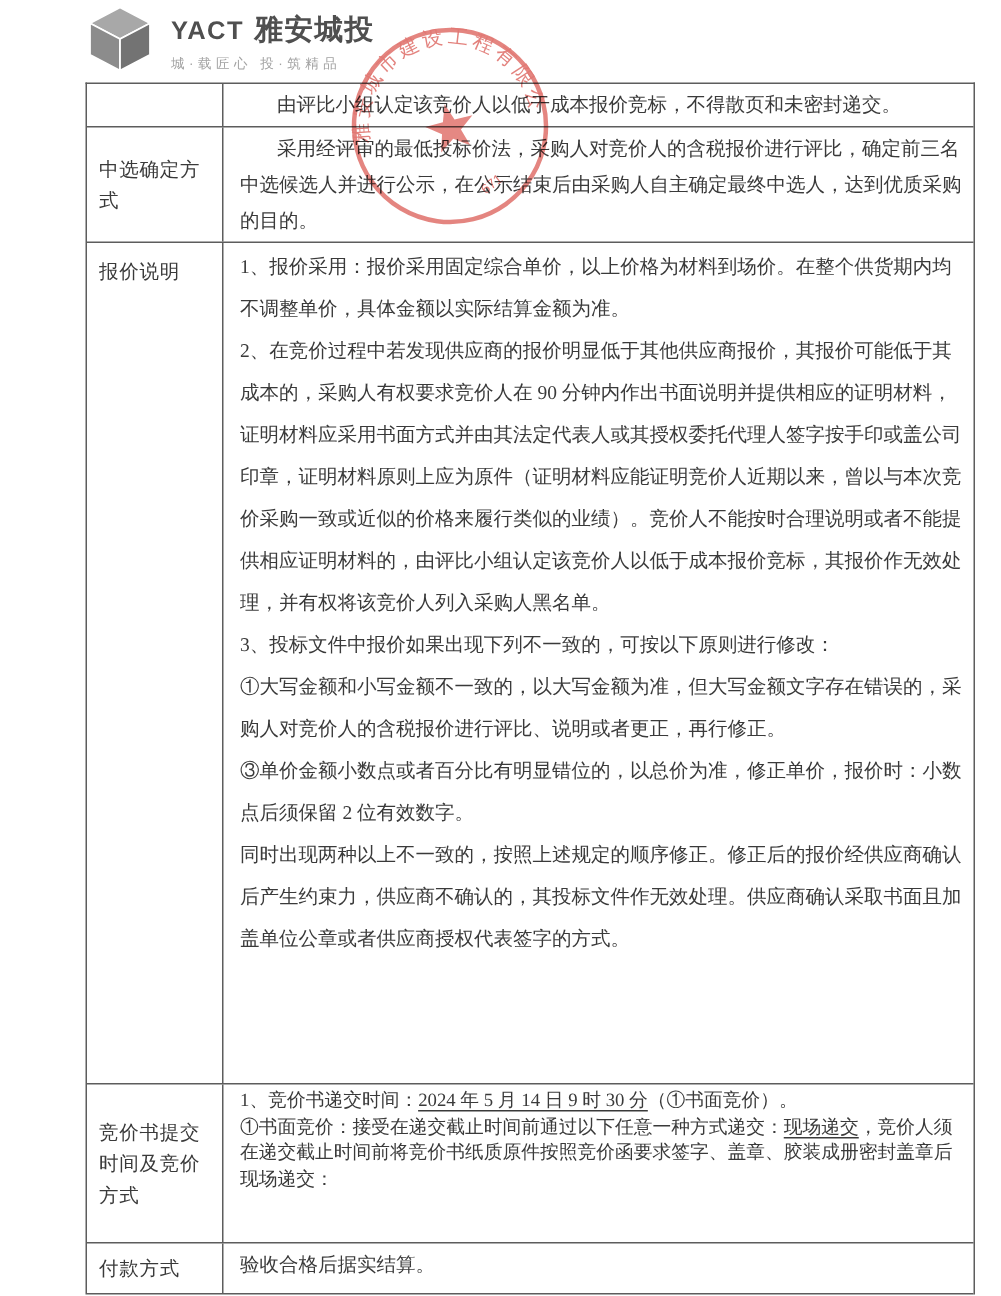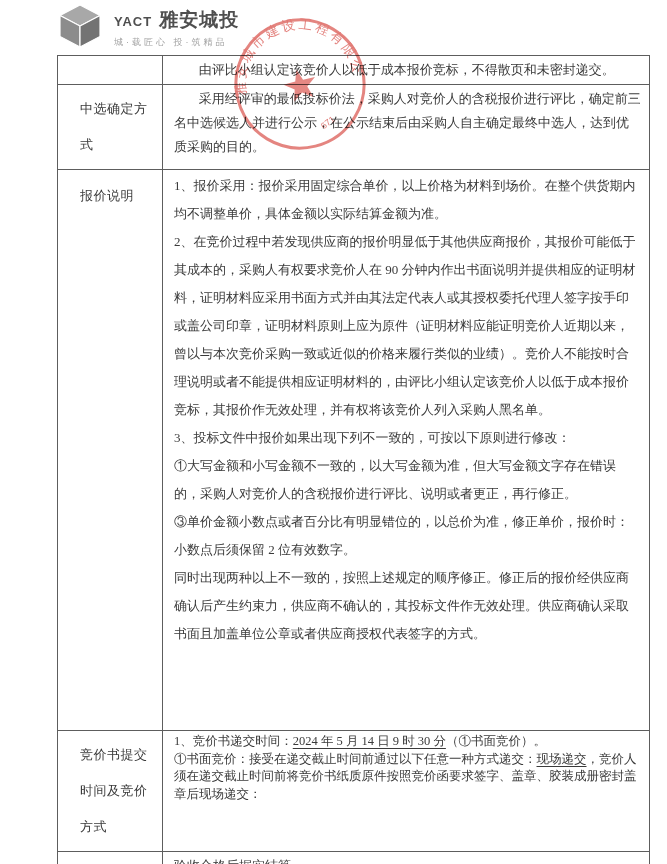--- a/index.html
+++ b/index.html
@@ -7,31 +7,31 @@
     width:667px;height:864px;overflow:hidden;position:relative;
     background:#ffffff;
     font-family:"Liberation Serif","DejaVu Serif",serif;
     color:#3a3a3a;
   }
   
   .logo{position:absolute;left:56px;top:3px;display:flex;align-items:flex-start;gap:10px;}
   .logo-text{display:flex;flex-direction:column;padding-top:4px;}
   .brand-line{display:flex;align-items:baseline;gap:7px;
     font-family:"Liberation Sans","DejaVu Sans",sans-serif;font-weight:bold;color:#4f4f4f;}
-  .brand-en{font-size:13px;letter-spacing:1px;}
+  .brand-en{font-size:17px;letter-spacing:1px;}
   .brand-cn{font-size:19px;letter-spacing:1px;}
   .tagline{font-size:9px;color:#a2a2a2;letter-spacing:3px;margin-top:3px;
     font-family:"Liberation Sans","DejaVu Sans",sans-serif;}
   
   .doc-table{position:absolute;left:57px;top:55px;width:591px;
     border:1px solid #5d5d5d;border-bottom:none;font-size:13px;}
   .tr{display:flex;border-bottom:1px solid #5d5d5d;align-items:stretch;}
   .td{box-sizing:border-box;}
   .td.label{flex:0 0 91px;width:91px;border-right:1px solid #5d5d5d;
-    display:flex;align-items:center;padding:6px 5px 6px 8px;line-height:36px;letter-spacing:.5px;margin-left:14px;}
+    display:flex;align-items:center;padding:6px 5px 6px 8px;line-height:21px;letter-spacing:.5px;}
   .tr.top-label .td.label{align-items:flex-start;padding-top:8px;}
   .td.content{flex:1;padding:2px 8px 2px 11px;}
   .td.content p{margin:0;}
   .u{text-decoration:underline;text-underline-offset:3px;}
   
   .stamp{position:absolute;left:228px;top:8px;opacity:.8;mix-blend-mode:multiply;pointer-events:none;}
 </style>
 </head>
 <body>
 

